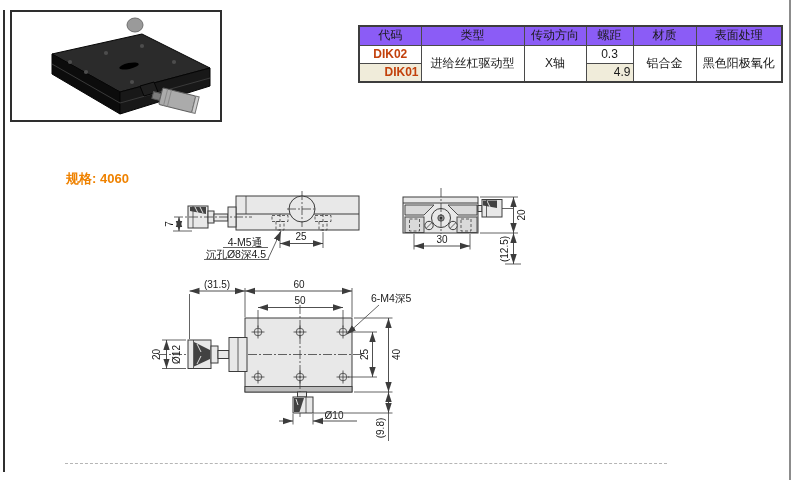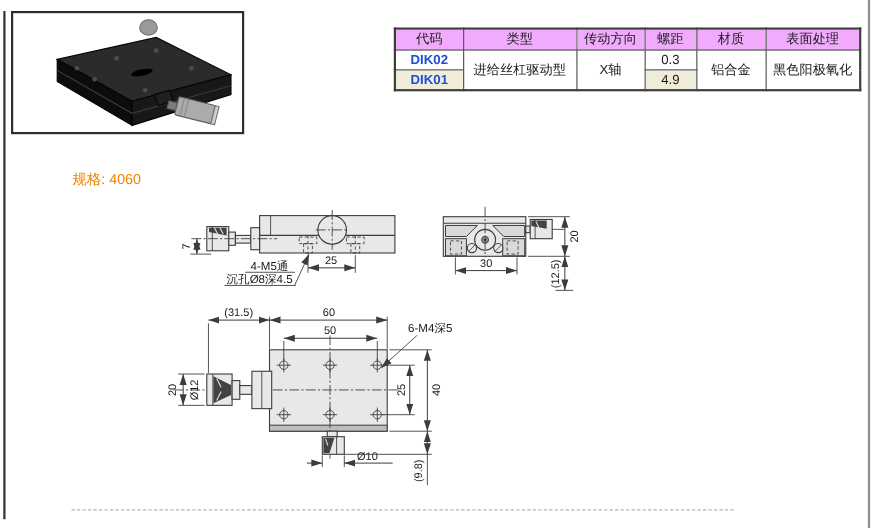--- a/index.html
+++ b/index.html
@@ -15,29 +15,29 @@
   .photo-box{position:absolute;left:10px;top:10px;width:212px;height:112px;
              border:2px solid #2e2e2e;box-sizing:border-box;background:#fff;}
   .photo-box svg{display:block;width:100%;height:100%;}
 
   
   table.spec-table{position:absolute;left:358px;top:25px;width:423px;
       border-collapse:collapse;table-layout:fixed;font-size:12px;text-align:center;
       border:2px solid #3d3d3d;}
   .spec-table th,.spec-table td{border:1px solid #4a4a4a;padding:0 2px;line-height:1.15;
       font-weight:normal;overflow:hidden;white-space:nowrap;}
-  .spec-table thead th{background:#f0abfc;height:18px;}
+  .spec-table thead th{background:#8b5cf6;height:18px;}
   .spec-table tbody td{height:17px;}
   .spec-table tr.r0 td{background:#ffffff;}
-  .spec-table tr.r1 td{background:#f0ecda;}
-  .spec-table td.code{color:#1d4ed8;font-weight:bold;}
+  .spec-table tr.r1 td{background:#f0ecda;text-align:right;}
+  .spec-table td.code{color:#c2410c;font-weight:bold;}
   .spec-table td.span2{background:linear-gradient(to bottom,#ffffff 0 50%,#f0ecda 50% 100%);text-align:center;}
 
   
-  .spec-line{position:absolute;left:66px;top:154px;font-size:13px;font-weight:normal;color:#ef8200;}
+  .spec-line{position:absolute;left:66px;top:170px;font-size:13px;font-weight:bold;color:#ef8200;}
 
   
   svg.drawings{position:absolute;left:145px;top:182px;width:405px;height:270px;}
   .dwg-fill{fill:#e8e8e8;stroke:#3c3c3c;stroke-width:1;}
   .dwg-fill2{fill:#d9d9d9;stroke:#3c3c3c;stroke-width:0.9;}
   .dwg-fill3{fill:#bdbdbd;stroke:#3c3c3c;stroke-width:0.9;}
   .ln{stroke:#3c3c3c;stroke-width:1;fill:none;}
   .thin{stroke:#3c3c3c;stroke-width:0.8;fill:none;}
   .cl{stroke:#3c3c3c;stroke-width:0.8;fill:none;stroke-dasharray:9 2 2 2;}
   .dsh{stroke:#3c3c3c;stroke-width:0.8;fill:none;stroke-dasharray:3 2;}

